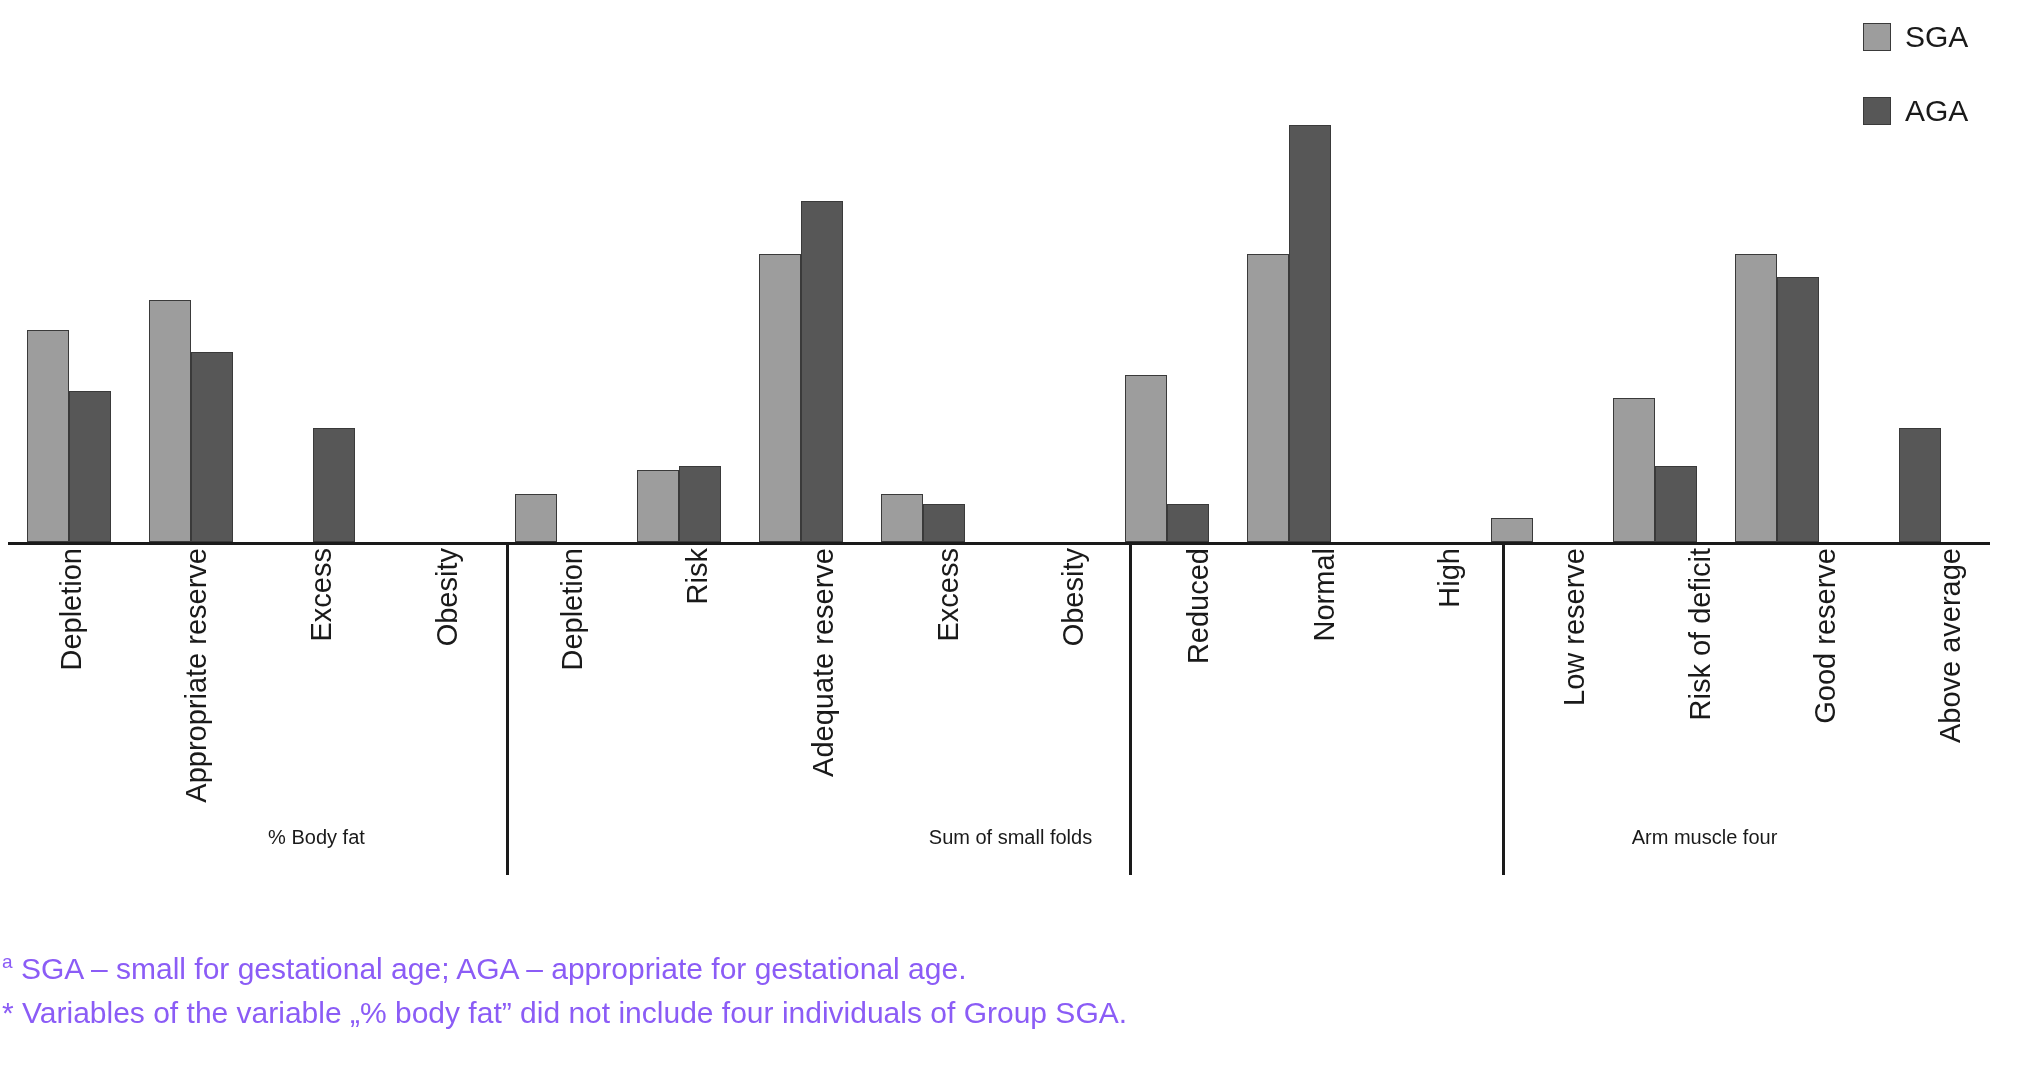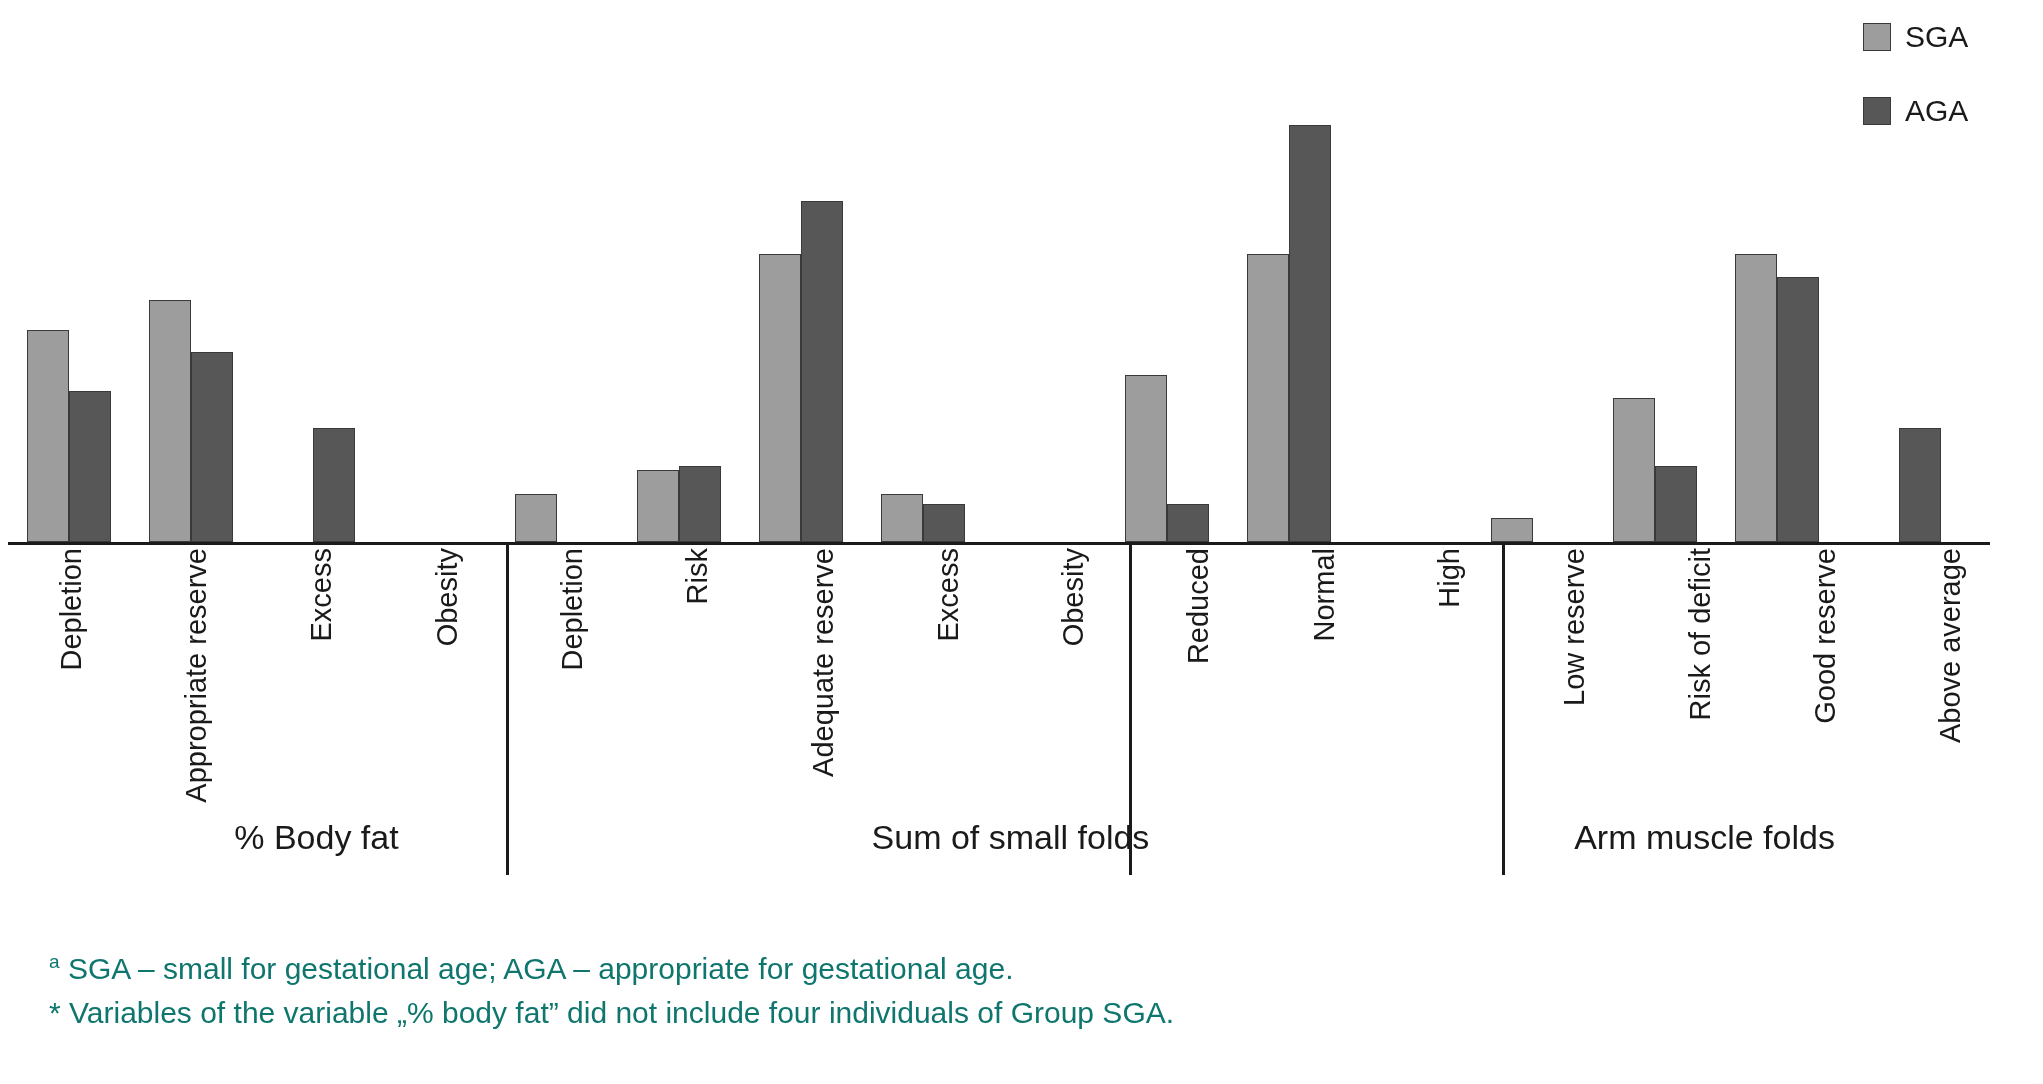--- a/index.html
+++ b/index.html
@@ -135,21 +135,21 @@
   
   .group-titles {
     position: absolute;
     left: 8px;
     right: 30px;
     top: 820px;
     display: flex;
   }
   .group-title {
     text-align: center;
-    font-size: 34px;
+    font-size: 20px;
     line-height: 34px;
     color: #1a1a1a;
   }
   .divider {
     position: absolute;
     top: 545px;
     width: 3px;
     background: #1a1a1a;
     height: 330px;
   }
@@ -157,22 +157,21 @@
   
   .footnotes {
     position: absolute;
     left: 2px;
     top: 940px;
     width: 2000px;
   }
   .footnote {
     font-size: 30px;
     line-height: 44px;
-    color: #0f766e;
-    margin-left: 47px;
+    color: #8b5cf6;
   }
   .footnote sup {
     font-size: 19px;
     vertical-align: super;
   }
 </style>
 </head>
 <body>
 
 <div id="page">
@@ -385,21 +384,21 @@
         </div>
         <div class="cat-label-cell" style="flex: 1 1 0%;">
           <span class="cat-label">Above average</span>
         </div>
       </div>
     </div>
 
   <div class="group-titles" id="group-titles-container">
       <div class="group-title" style="flex: 4 1 0%;">% Body fat</div>
       <div class="group-title" style="flex: 5 1 0%;">Sum of small folds</div>
-      <div class="group-title" style="flex: 4 1 0%;">Arm muscle folds</div>
+      <div class="group-title" style="flex: 4 1 0%;">Arm muscle four</div>
     </div>
 
   <div class="divider" id="div1" style="left: 506px;"></div>
   <div class="divider" id="div2" style="left: 1129px;"></div>
   <div class="divider" id="div3" style="left: 1502px;"></div>
 
   <div class="footnotes">
     <div class="footnote"><sup>a</sup><span> SGA – small for gestational age; AGA – appropriate for gestational age.</span></div>
     <div class="footnote"><span>* Variables of the variable „% body fat” did not include four individuals of Group SGA.</span></div>
   </div>

